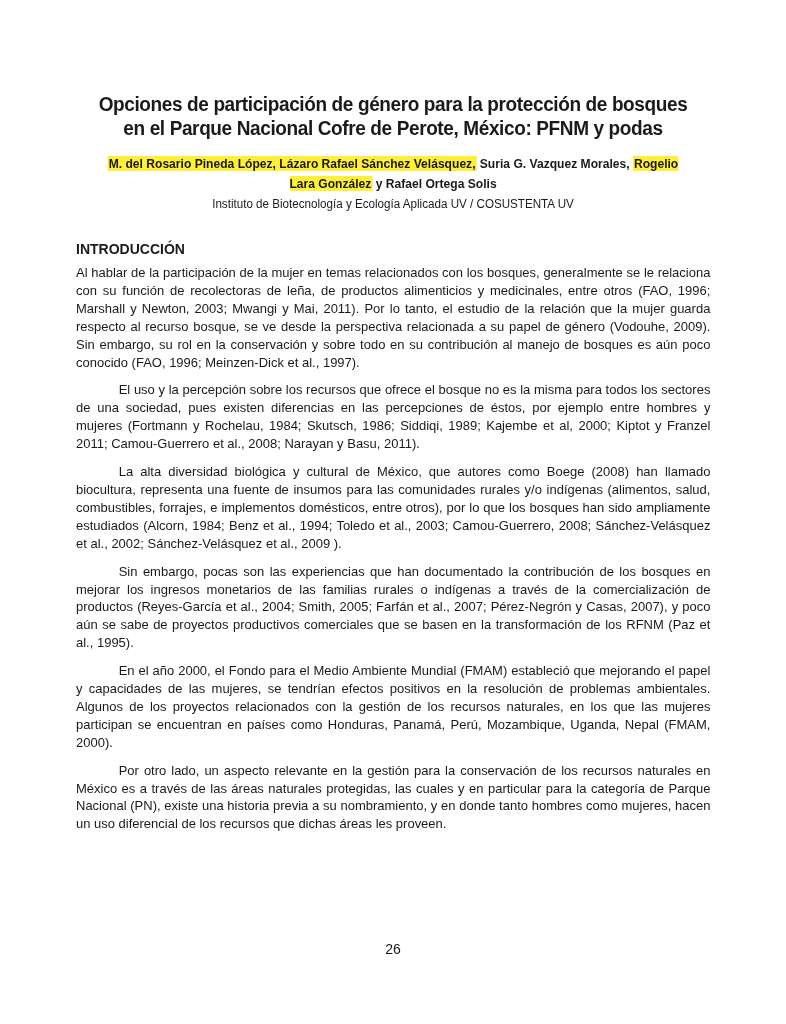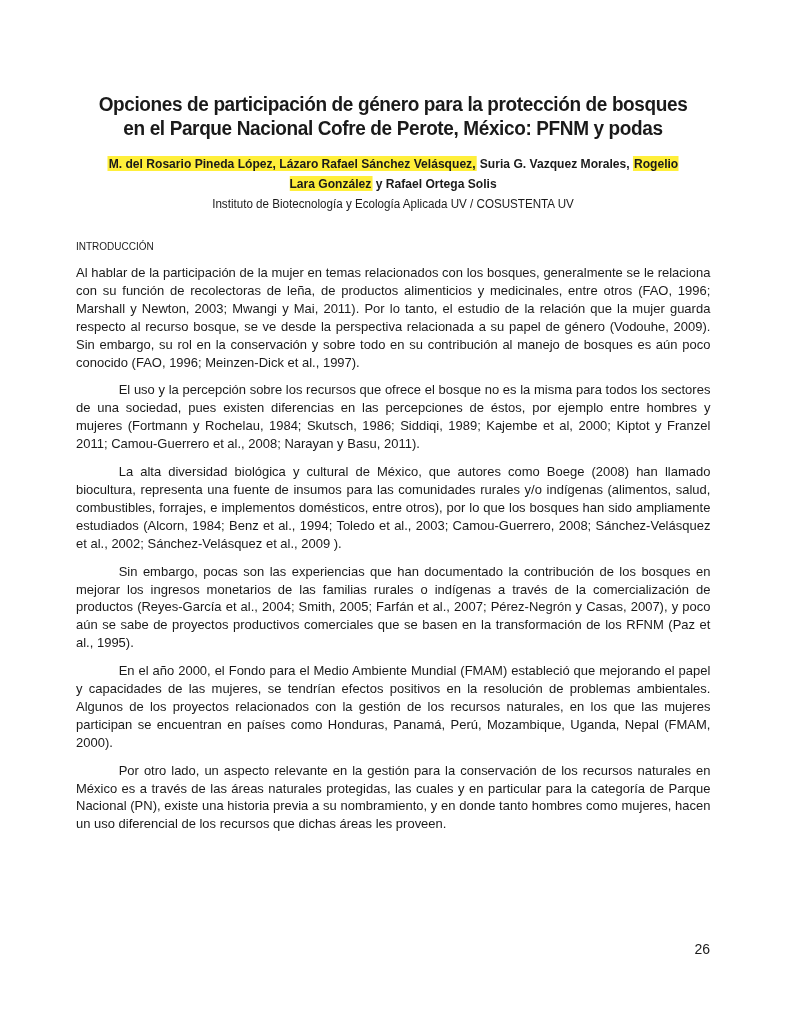--- a/index.html
+++ b/index.html
@@ -6,26 +6,26 @@
   body { width:786px; height:1024px; position:relative; overflow:hidden;
          font-family:"Liberation Sans", sans-serif; color:#1a1a1a; }
   .page { position:absolute; left:76px; top:0; width:634px; }
   .title { position:absolute; top:92px; left:0; width:634px; text-align:center;
            font-weight:bold; font-size:20px; line-height:24px; letter-spacing:-0.4px;
            font-family:"Liberation Sans Narrow","Liberation Sans", sans-serif; transform:scaleX(0.95); transform-origin:center; }
   .authors { position:absolute; top:154px; left:0; width:634px; text-align:center;
              font-weight:bold; font-size:13px; line-height:20px; transform:scaleX(0.93); transform-origin:center; }
   .hl { background:#ffef3a; padding:0 1px; }
   .affil { position:absolute; top:197px; left:0; width:634px; text-align:center; font-size:12.5px; transform:scaleX(0.93); transform-origin:center; }
-  .heading { position:absolute; top:241px; left:0; font-weight:normal; font-size:10px; }
+  .heading { position:absolute; top:241px; left:0; font-weight:bold; font-size:14px; }
   .body { position:absolute; top:264px; left:0; width:634px; font-size:13.4px; line-height:17.9px; text-align:justify;
           transform:scaleX(0.97); transform-origin:left top; width:654px; }
   .body p { margin:0 0 10px 0; }
   .body p.indent { text-indent:44px; }
-  .pagenum { position:absolute; top:941px; left:0; width:634px; text-align:right; font-size:14px; }
+  .pagenum { position:absolute; top:941px; left:0; width:634px; text-align:center; font-size:14px; }
 </style>
 </head>
 <body>
 
 <div class="page">
   <div class="title">Opciones de participación de género para la protección de bosques en el Parque Nacional Cofre de Perote, México: PFNM y podas</div>
 
   <div class="authors">
     <span class="hl">M. del Rosario Pineda López, Lázaro Rafael Sánchez Velásquez,</span><span> Suria G. Vazquez Morales, </span><span class="hl">Rogelio Lara González</span><span> y Rafael Ortega Solis</span>
   </div>

